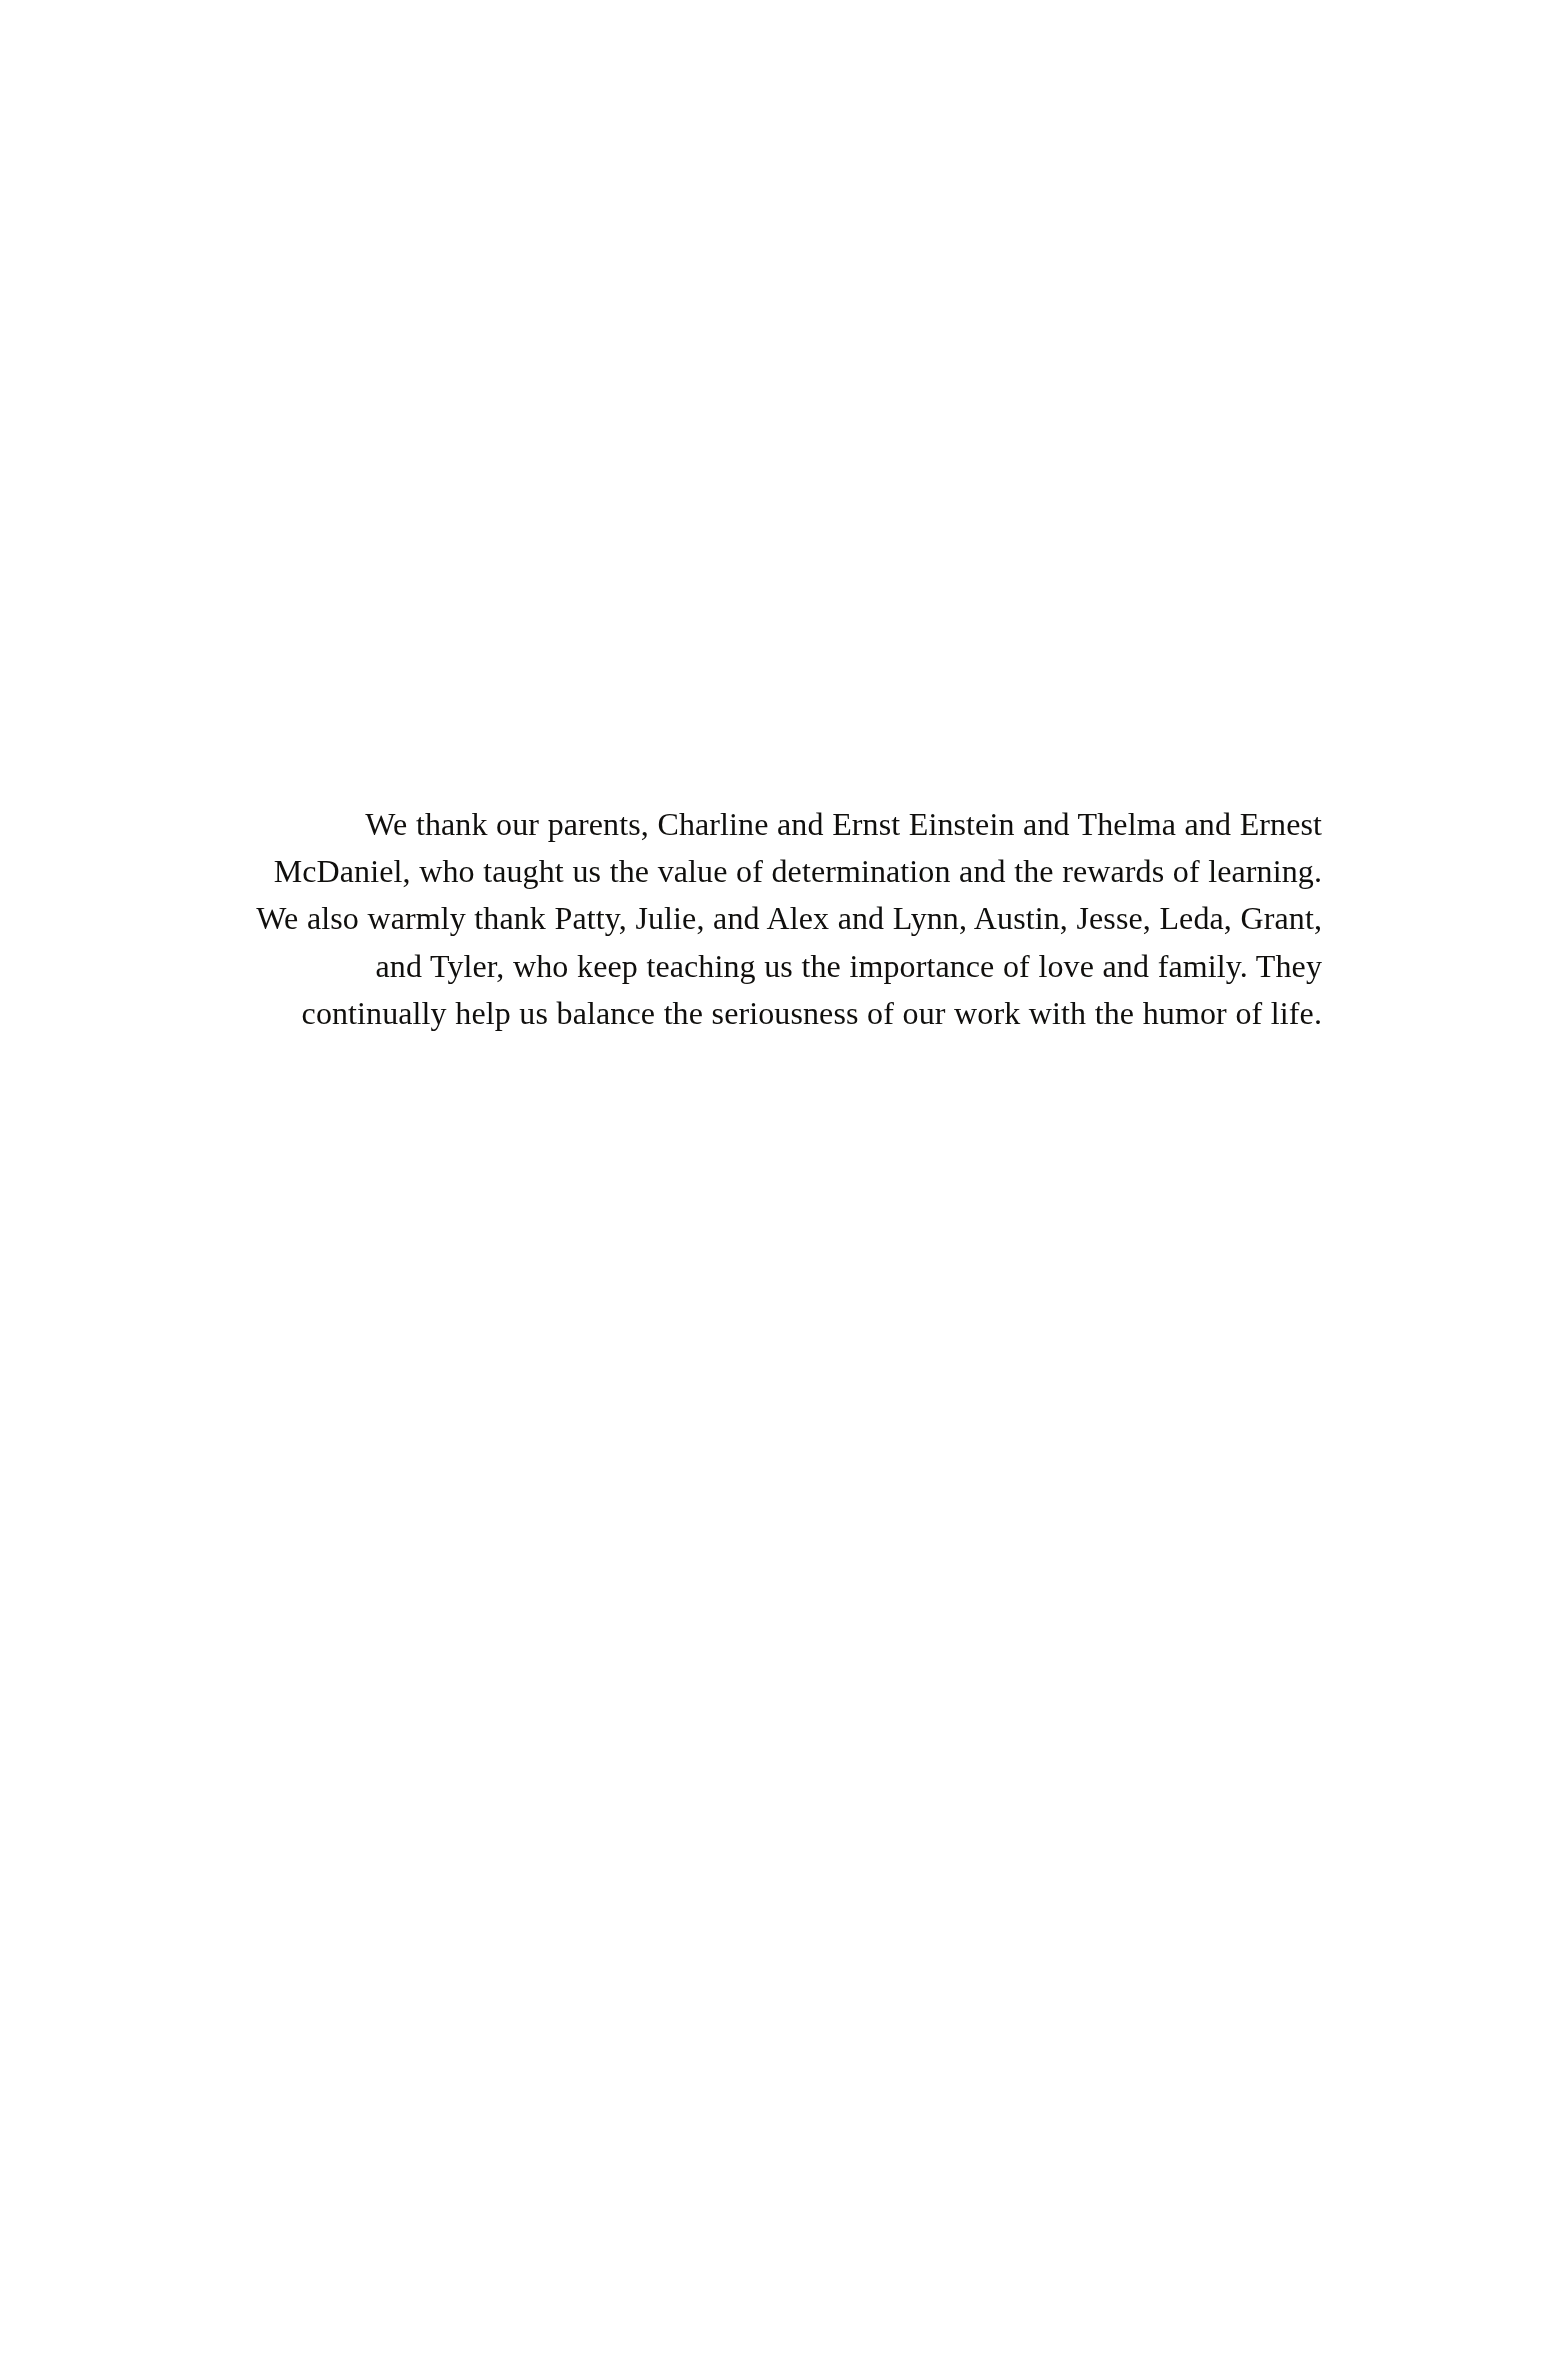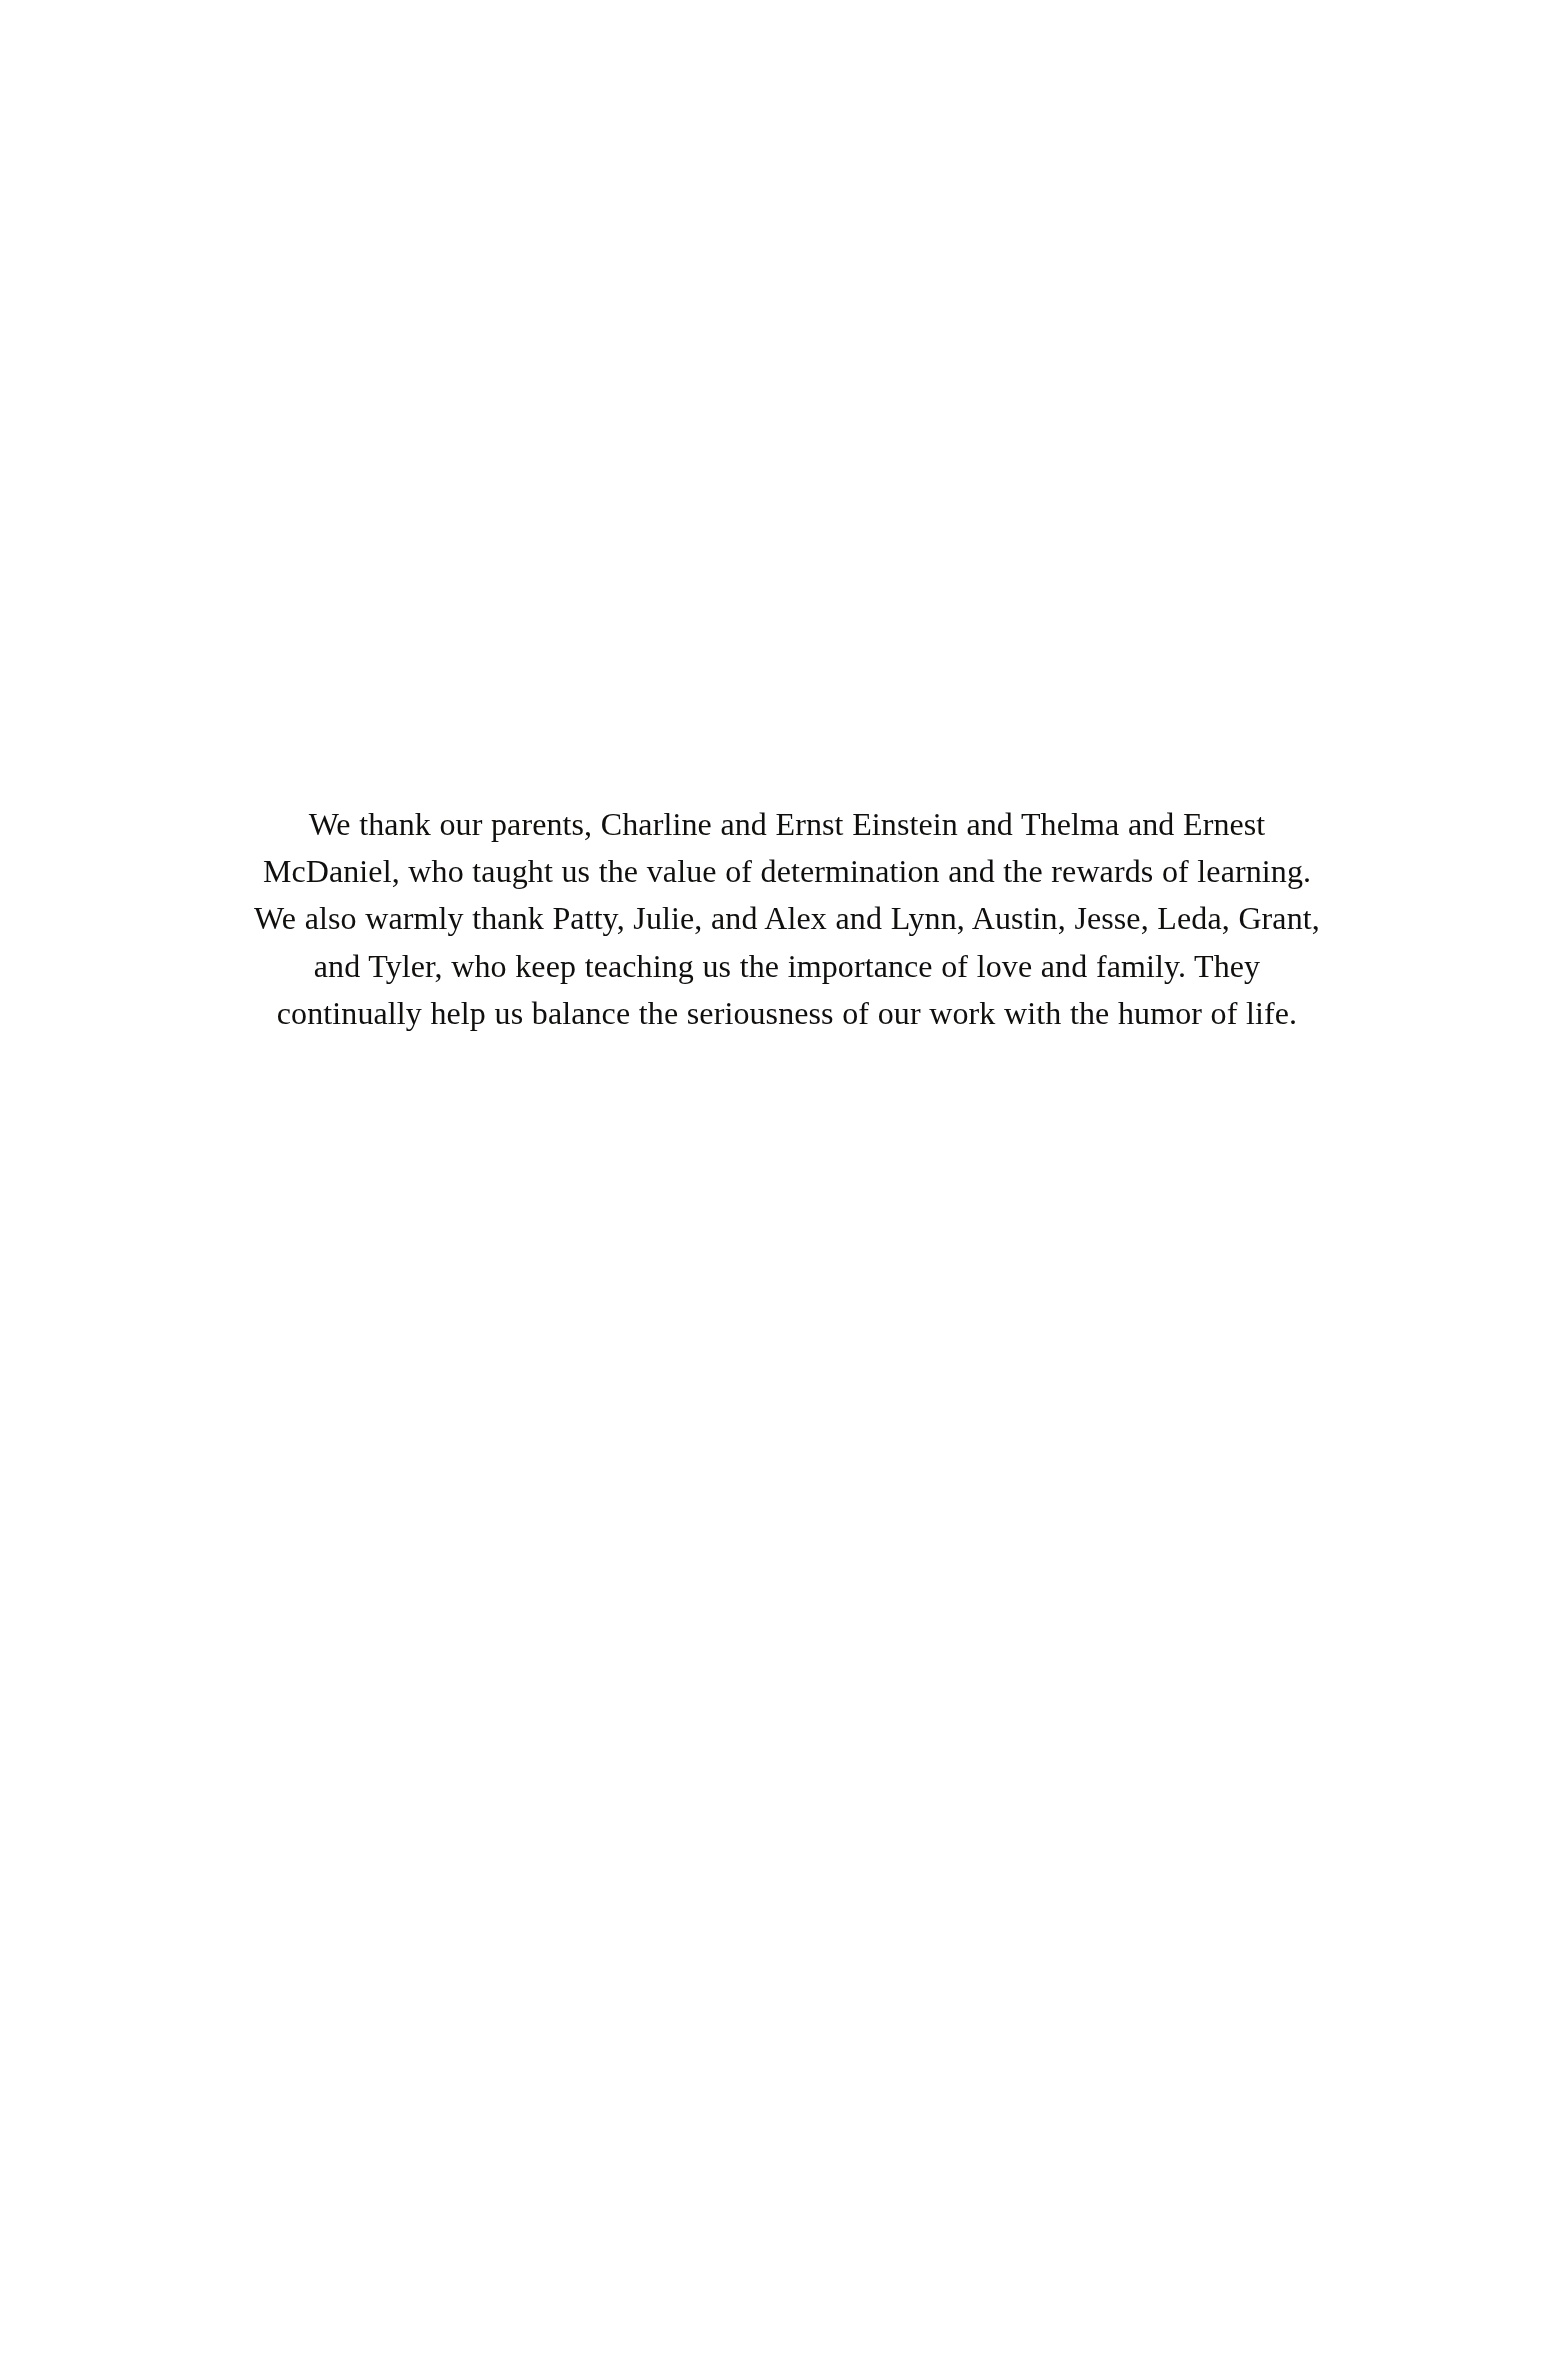--- a/index.html
+++ b/index.html
@@ -19,21 +19,21 @@
     position: absolute;
     left: 252px;
     top: 801px;
     width: 1070px;
   }
   .dedication-text {
     font-family: "Liberation Serif", "DejaVu Serif", serif;
     font-size: 32px;
     line-height: 1.475;
     color: #100f0d;
-    text-align: center;
+    text-align: right;
     letter-spacing: 0.1px;
     word-spacing: 0.5px;
     white-space: pre-wrap;
     margin: 0;
   }
 </style>
 </head>
 <body>
 
 <div class="page">

